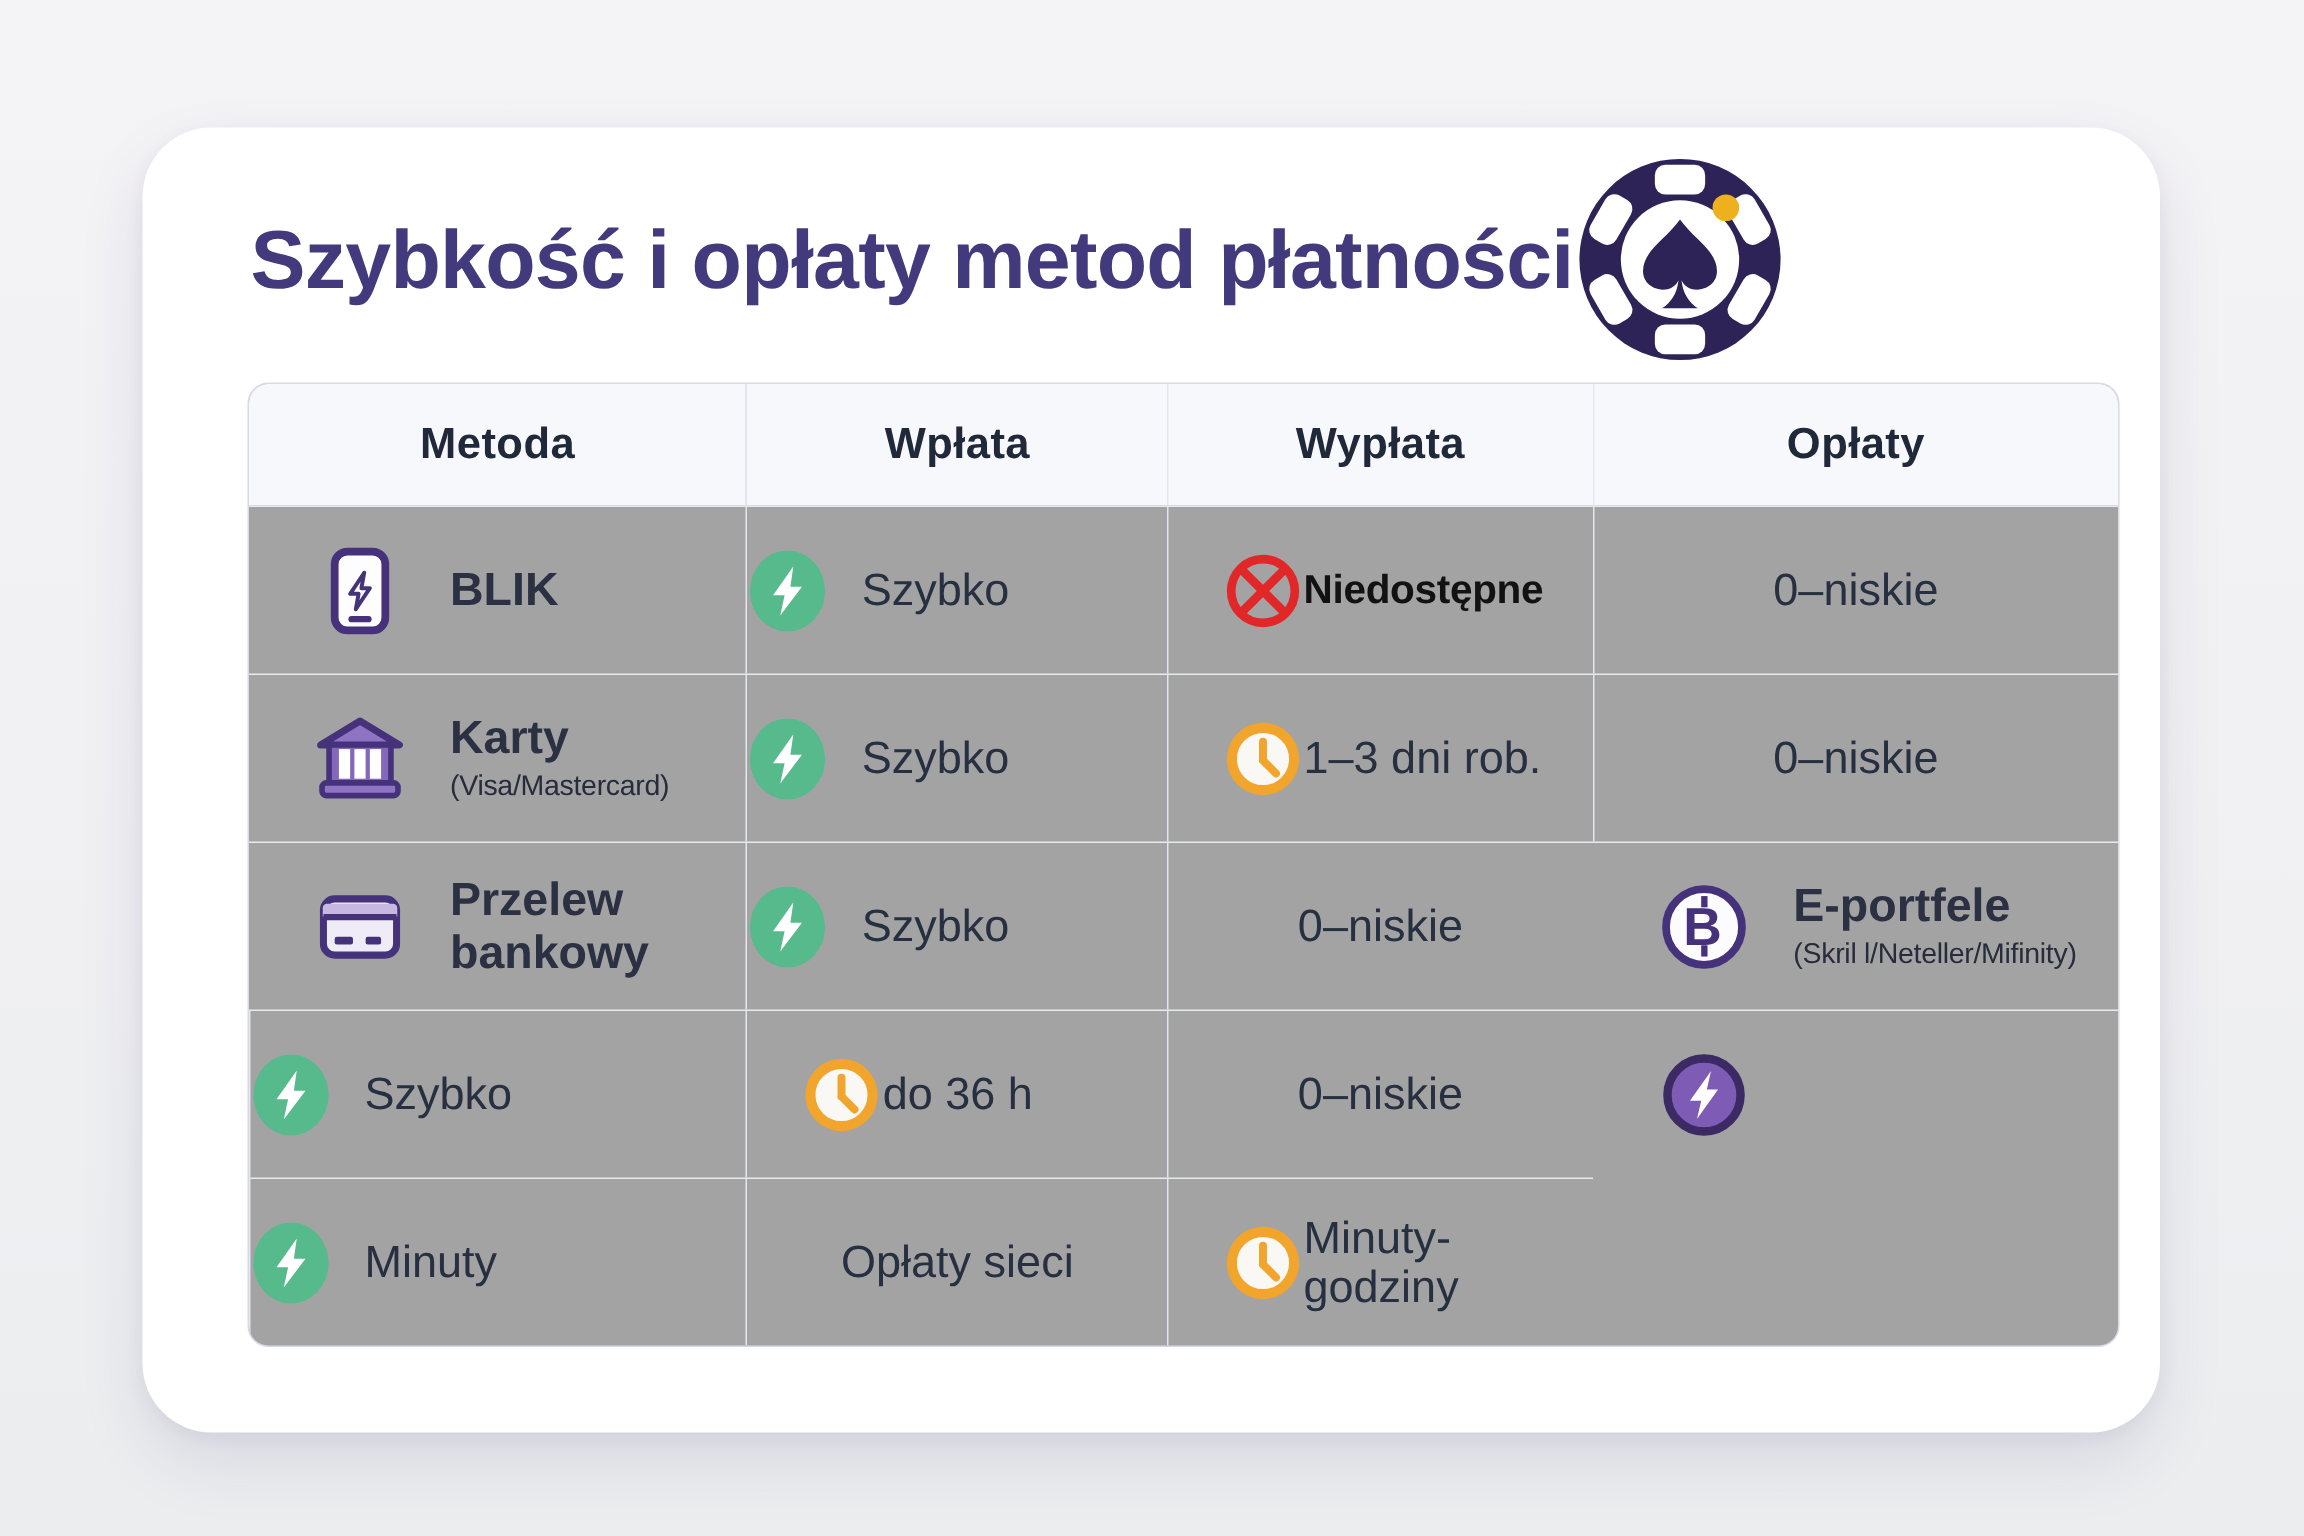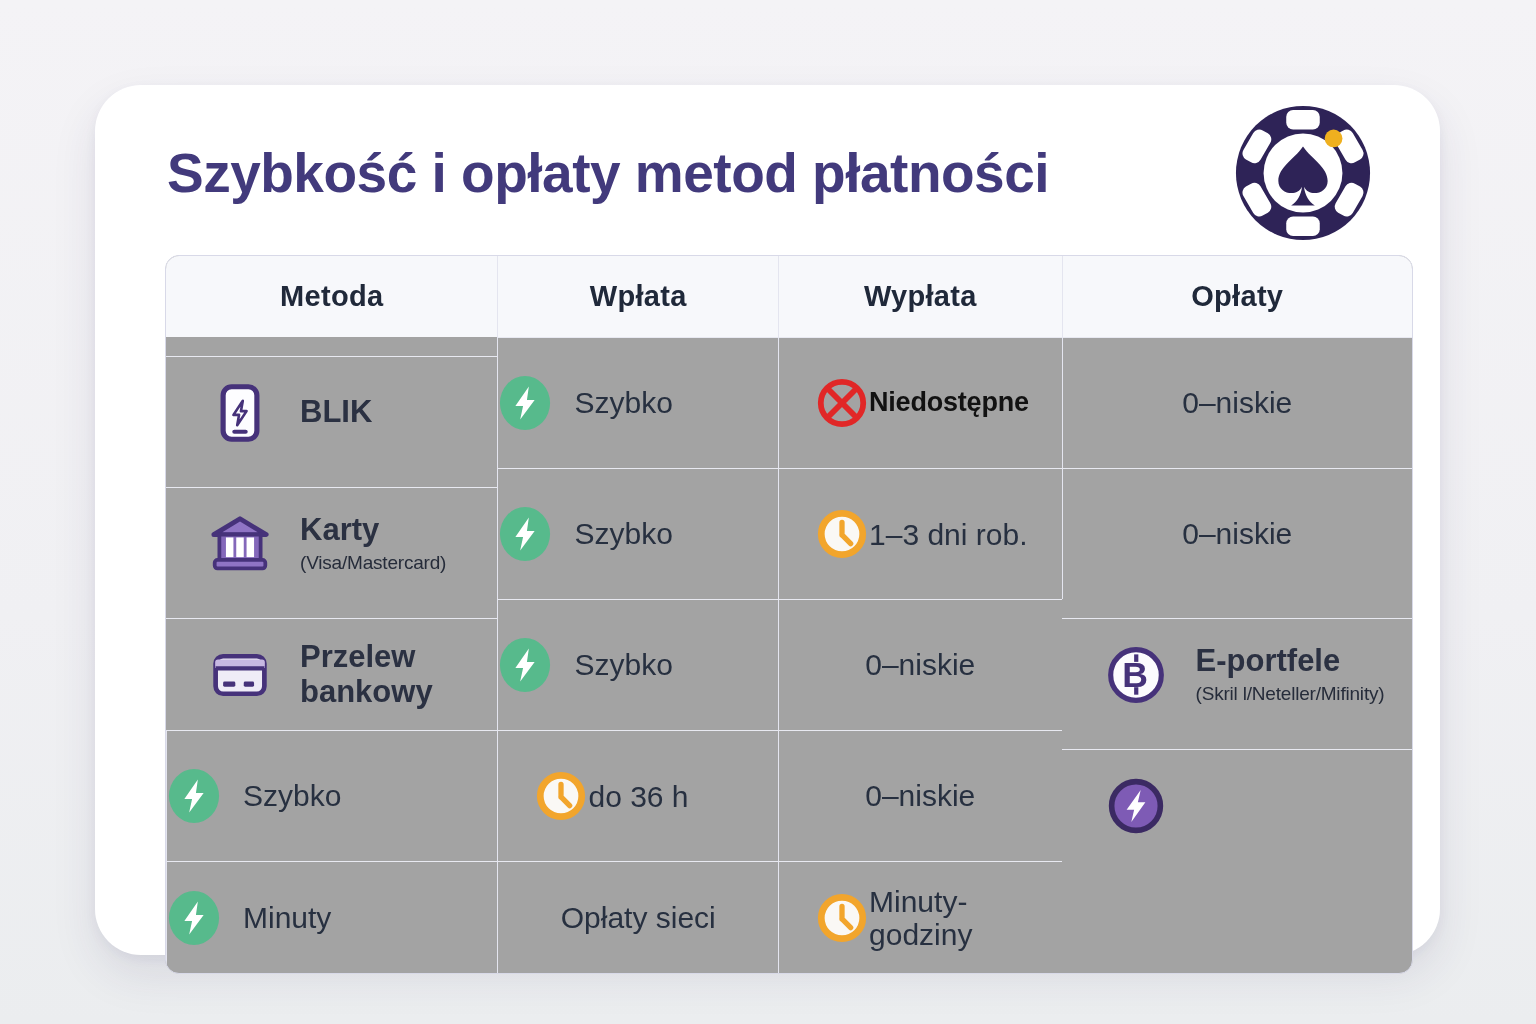--- a/index.html
+++ b/index.html
@@ -16,21 +16,20 @@
     width: 1345px; height: 870px;
     background: #ffffff;
     border-radius: 46px;
     box-shadow: 0 20px 45px rgba(45, 42, 90, 0.10), 0 4px 12px rgba(45,42,90,0.05);
   }
   .card-header {
     position: absolute;
     left: 72px; right: 66px; top: 8px;
     height: 160px;
     display: flex;
-    justify-content: space-between;
     align-items: center;
   }
   .title {
     font-size: 55px;
     font-weight: 700;
     letter-spacing: -0.5px;
     color: #423a7c;
   }
   .logo { width: 142px; height: 142px; flex: none; }
 
@@ -60,21 +59,21 @@
   .cell.body { border-top: 1.5px solid #e8e9f1; }
   .cell.head {
     min-height: 81px;
     background: #f7f8fb;
     justify-content: center;
     font-size: 29px;
     font-weight: 600;
     color: #20293a;
     letter-spacing: 0.3px;
   }
-  .cell.method { padding-left: 44px; gap: 30px; margin-top: 19px; }
+  .cell.method { padding-left: 44px; gap: 30px; }
   .cell.deposit { gap: 22px; }
   .cell.withdraw { padding-left: 36px; }
   .cell.fees { justify-content: center; }
   .m-icon { width: 60px; height: 60px; flex: none; }
   .s-icon { width: 54px; height: 56px; flex: none; }
   .name { font-size: 31px; font-weight: 600; color: #2b3142; line-height: 1.12; max-width: 200px; }
   .subtitle { font-size: 19px; font-weight: 400; color: #262c3a; margin-top: 4px; letter-spacing: -0.2px; }
   .subtitle:empty { display: none; }
   .wd-text { line-height: 1.1; max-width: 176px; }
   .wd-text.strong { font-weight: 700; font-size: 27px; color: #121212; letter-spacing: -0.2px; }

